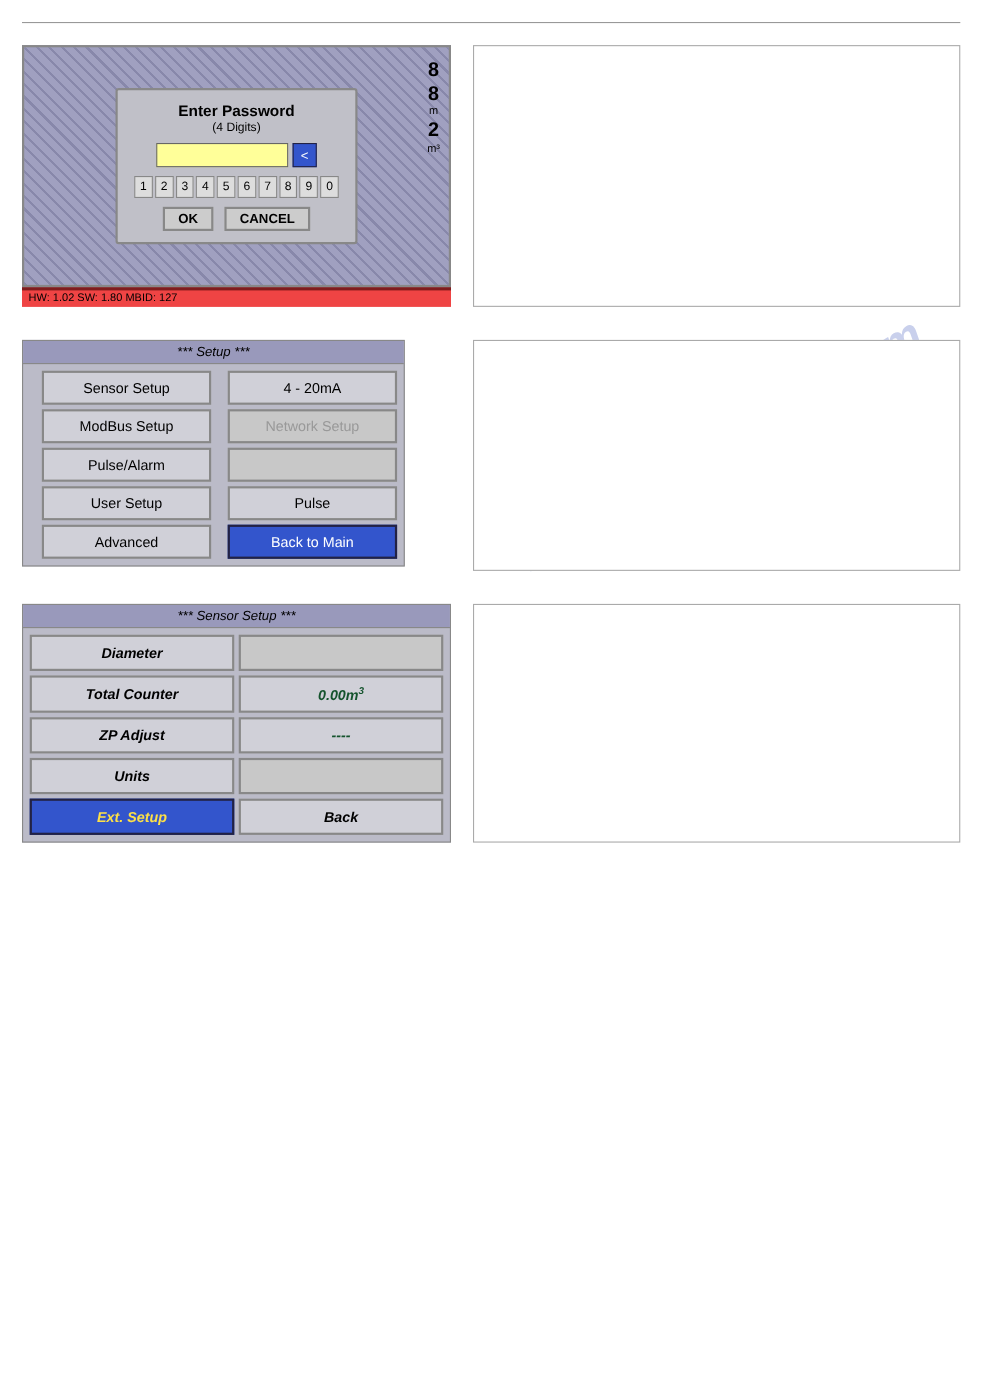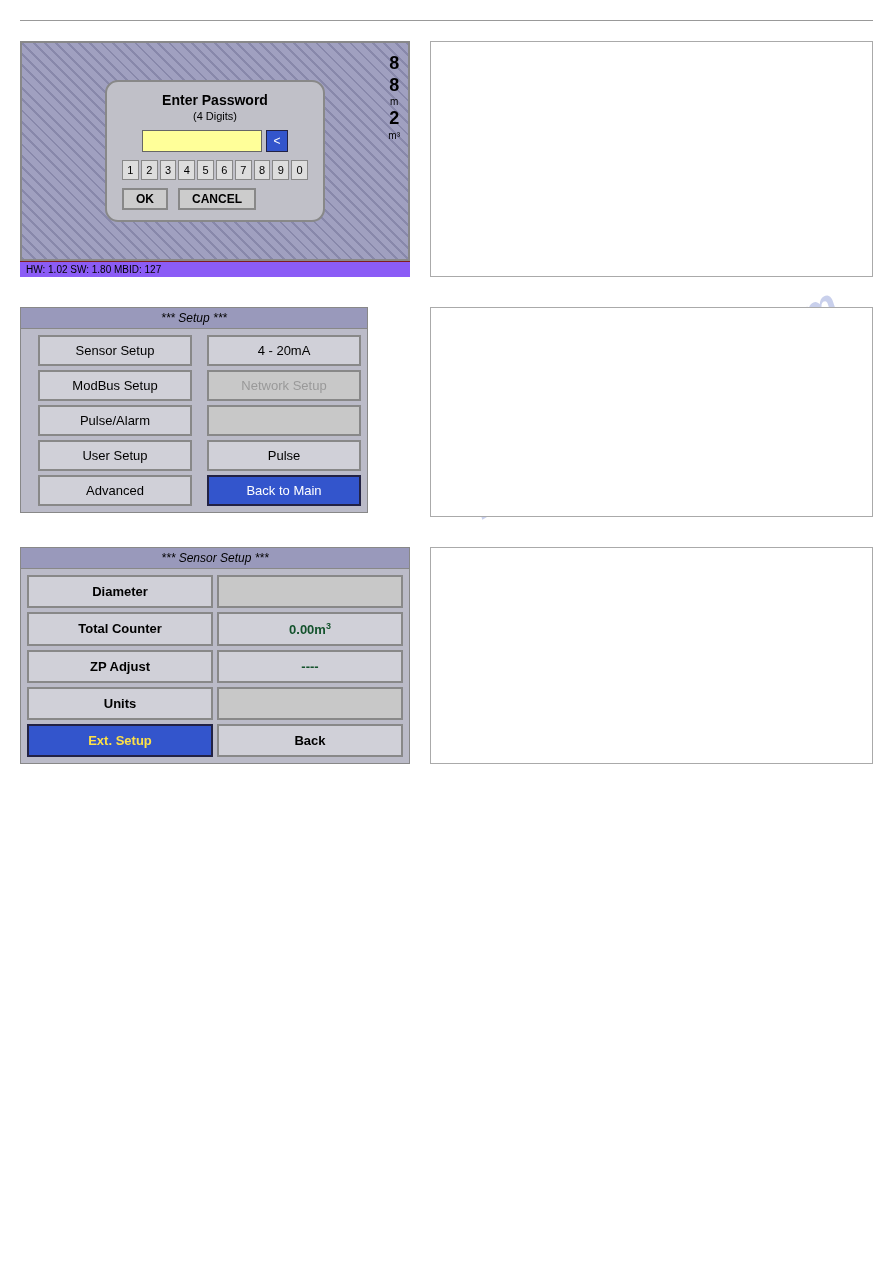--- a/index.html
+++ b/index.html
@@ -64,21 +64,21 @@
       position: relative;
       border: 2px solid #888;
       display: flex;
       align-items: center;
       justify-content: center;
     }
 
     .password-dialog {
       background: #c0c0c8;
       border: 2px solid #888;
-      border-radius: 13px;
+      border-radius: 3px;
       padding: 10px 15px;
       width: 220px;
       text-align: center;
       position: relative;
     }
 
     .password-title {
       font-weight: bold;
       font-size: 14px;
       color: #000;
@@ -134,20 +134,21 @@
       font-size: 11px;
       cursor: pointer;
       display: flex;
       align-items: center;
       justify-content: center;
     }
 
     .dialog-actions {
       display: flex;
       gap: 10px;
+      justify-content: center;
     }
 
     .ok-btn, .cancel-btn {
       background: #ccc;
       border: 2px solid #888;
       padding: 2px 12px;
       font-size: 12px;
       cursor: pointer;
       font-weight: bold;
     }
@@ -160,25 +161,25 @@
       display: flex;
       flex-direction: column;
       align-items: center;
       color: #000;
       font-size: 18px;
       font-weight: bold;
       line-height: 1.2;
     }
 
     .bottom-info-bar {
-      background: #8b5cf6;
+      background: #ef4444;
       color: #000;
       font-size: 10px;
       padding: 2px 6px;
-      border-top: 1px solid #7f1d1d;
+      border-top: 3px solid #7f1d1d;
     }
 
     
     .setup-menu {
       width: 348px;
       border: 1px solid #888;
       background: #bbbbc8;
     }
 
     .setup-title {
@@ -236,20 +237,21 @@
       border-bottom: 1px solid #888;
       color: #000;
       font-style: italic;
     }
 
     .sensor-grid {
       display: grid;
       grid-template-columns: 1fr 1fr;
       gap: 4px;
       padding: 6px;
+      font-style: italic;
     }
 
     .sensor-btn {
       background: #d0d0d8;
       border: 2px solid #888;
       padding: 7px 4px;
       font-size: 13px;
       text-align: center;
       cursor: pointer;
       font-weight: bold;

